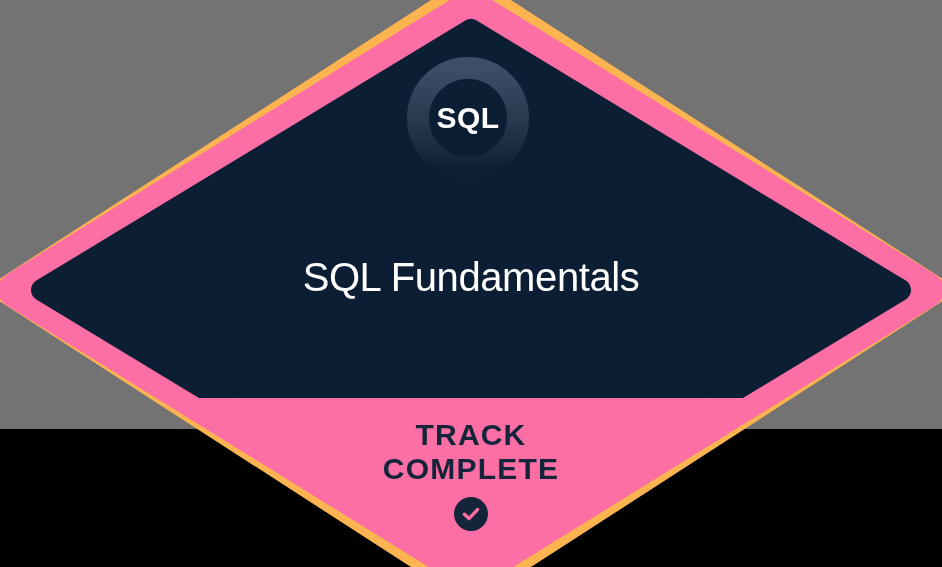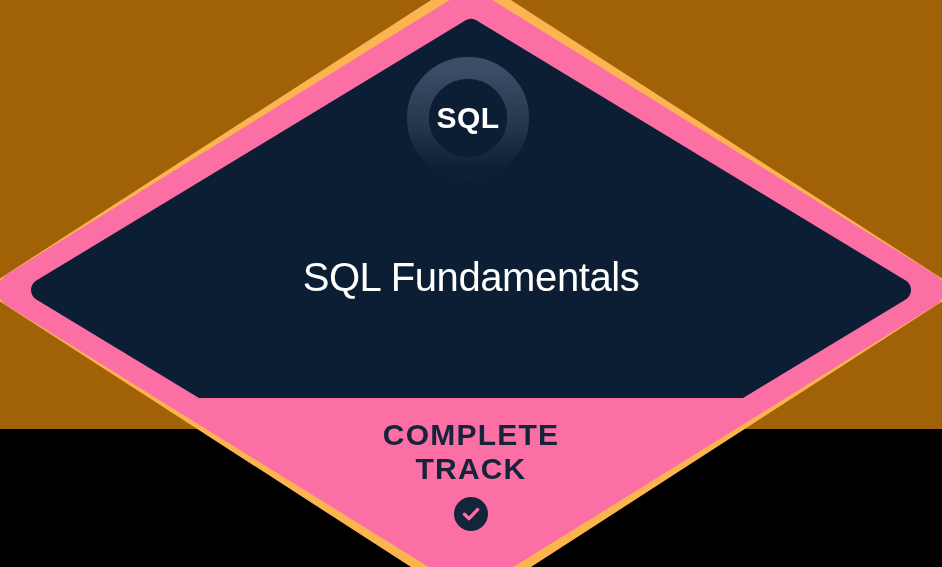--- a/index.html
+++ b/index.html
@@ -10,21 +10,21 @@
   body {
     width: 942px;
     height: 567px;
     overflow: hidden;
     font-family: "Liberation Sans", sans-serif;
   }
   #badge-stage {
     position: relative;
     width: 942px;
     height: 429px;
-    background: #a16207;
+    background: #737373;
   }
   #badge-svg {
     position: absolute;
     left: 0;
     top: 0;
     width: 942px;
     height: 567px;
     display: block;
   }
   .overlay-layer {
@@ -138,22 +138,22 @@
         <circle cx="62" cy="62" r="61" fill="url(#ring-core-grad)"></circle>
         <circle cx="62" cy="62" r="50" fill="none" stroke="url(#ring-grad)" stroke-width="22"></circle>
         <circle cx="62" cy="62" r="39" fill="#0C1E33"></circle>
       </svg>
       <div id="sql-ring-label">SQL</div>
     </div>
 
     <div id="track-title">SQL Fundamentals</div>
 
     <div id="status-block">
+      <span class="status-line">TRACK</span>
       <span class="status-line">COMPLETE</span>
-      <span class="status-line">TRACK</span>
       <svg id="status-check-icon" viewBox="0 0 34 34">
         <circle cx="17" cy="17" r="17" fill="#13243B"></circle>
         <path d="M 10.5 17.2 L 15 21.6 L 23.5 12.6" fill="none" stroke="#FB6FA4" stroke-width="3.4" stroke-linecap="round" stroke-linejoin="round"></path>
       </svg>
     </div>
 
   </div>
 </div>
 
 </body></html>

